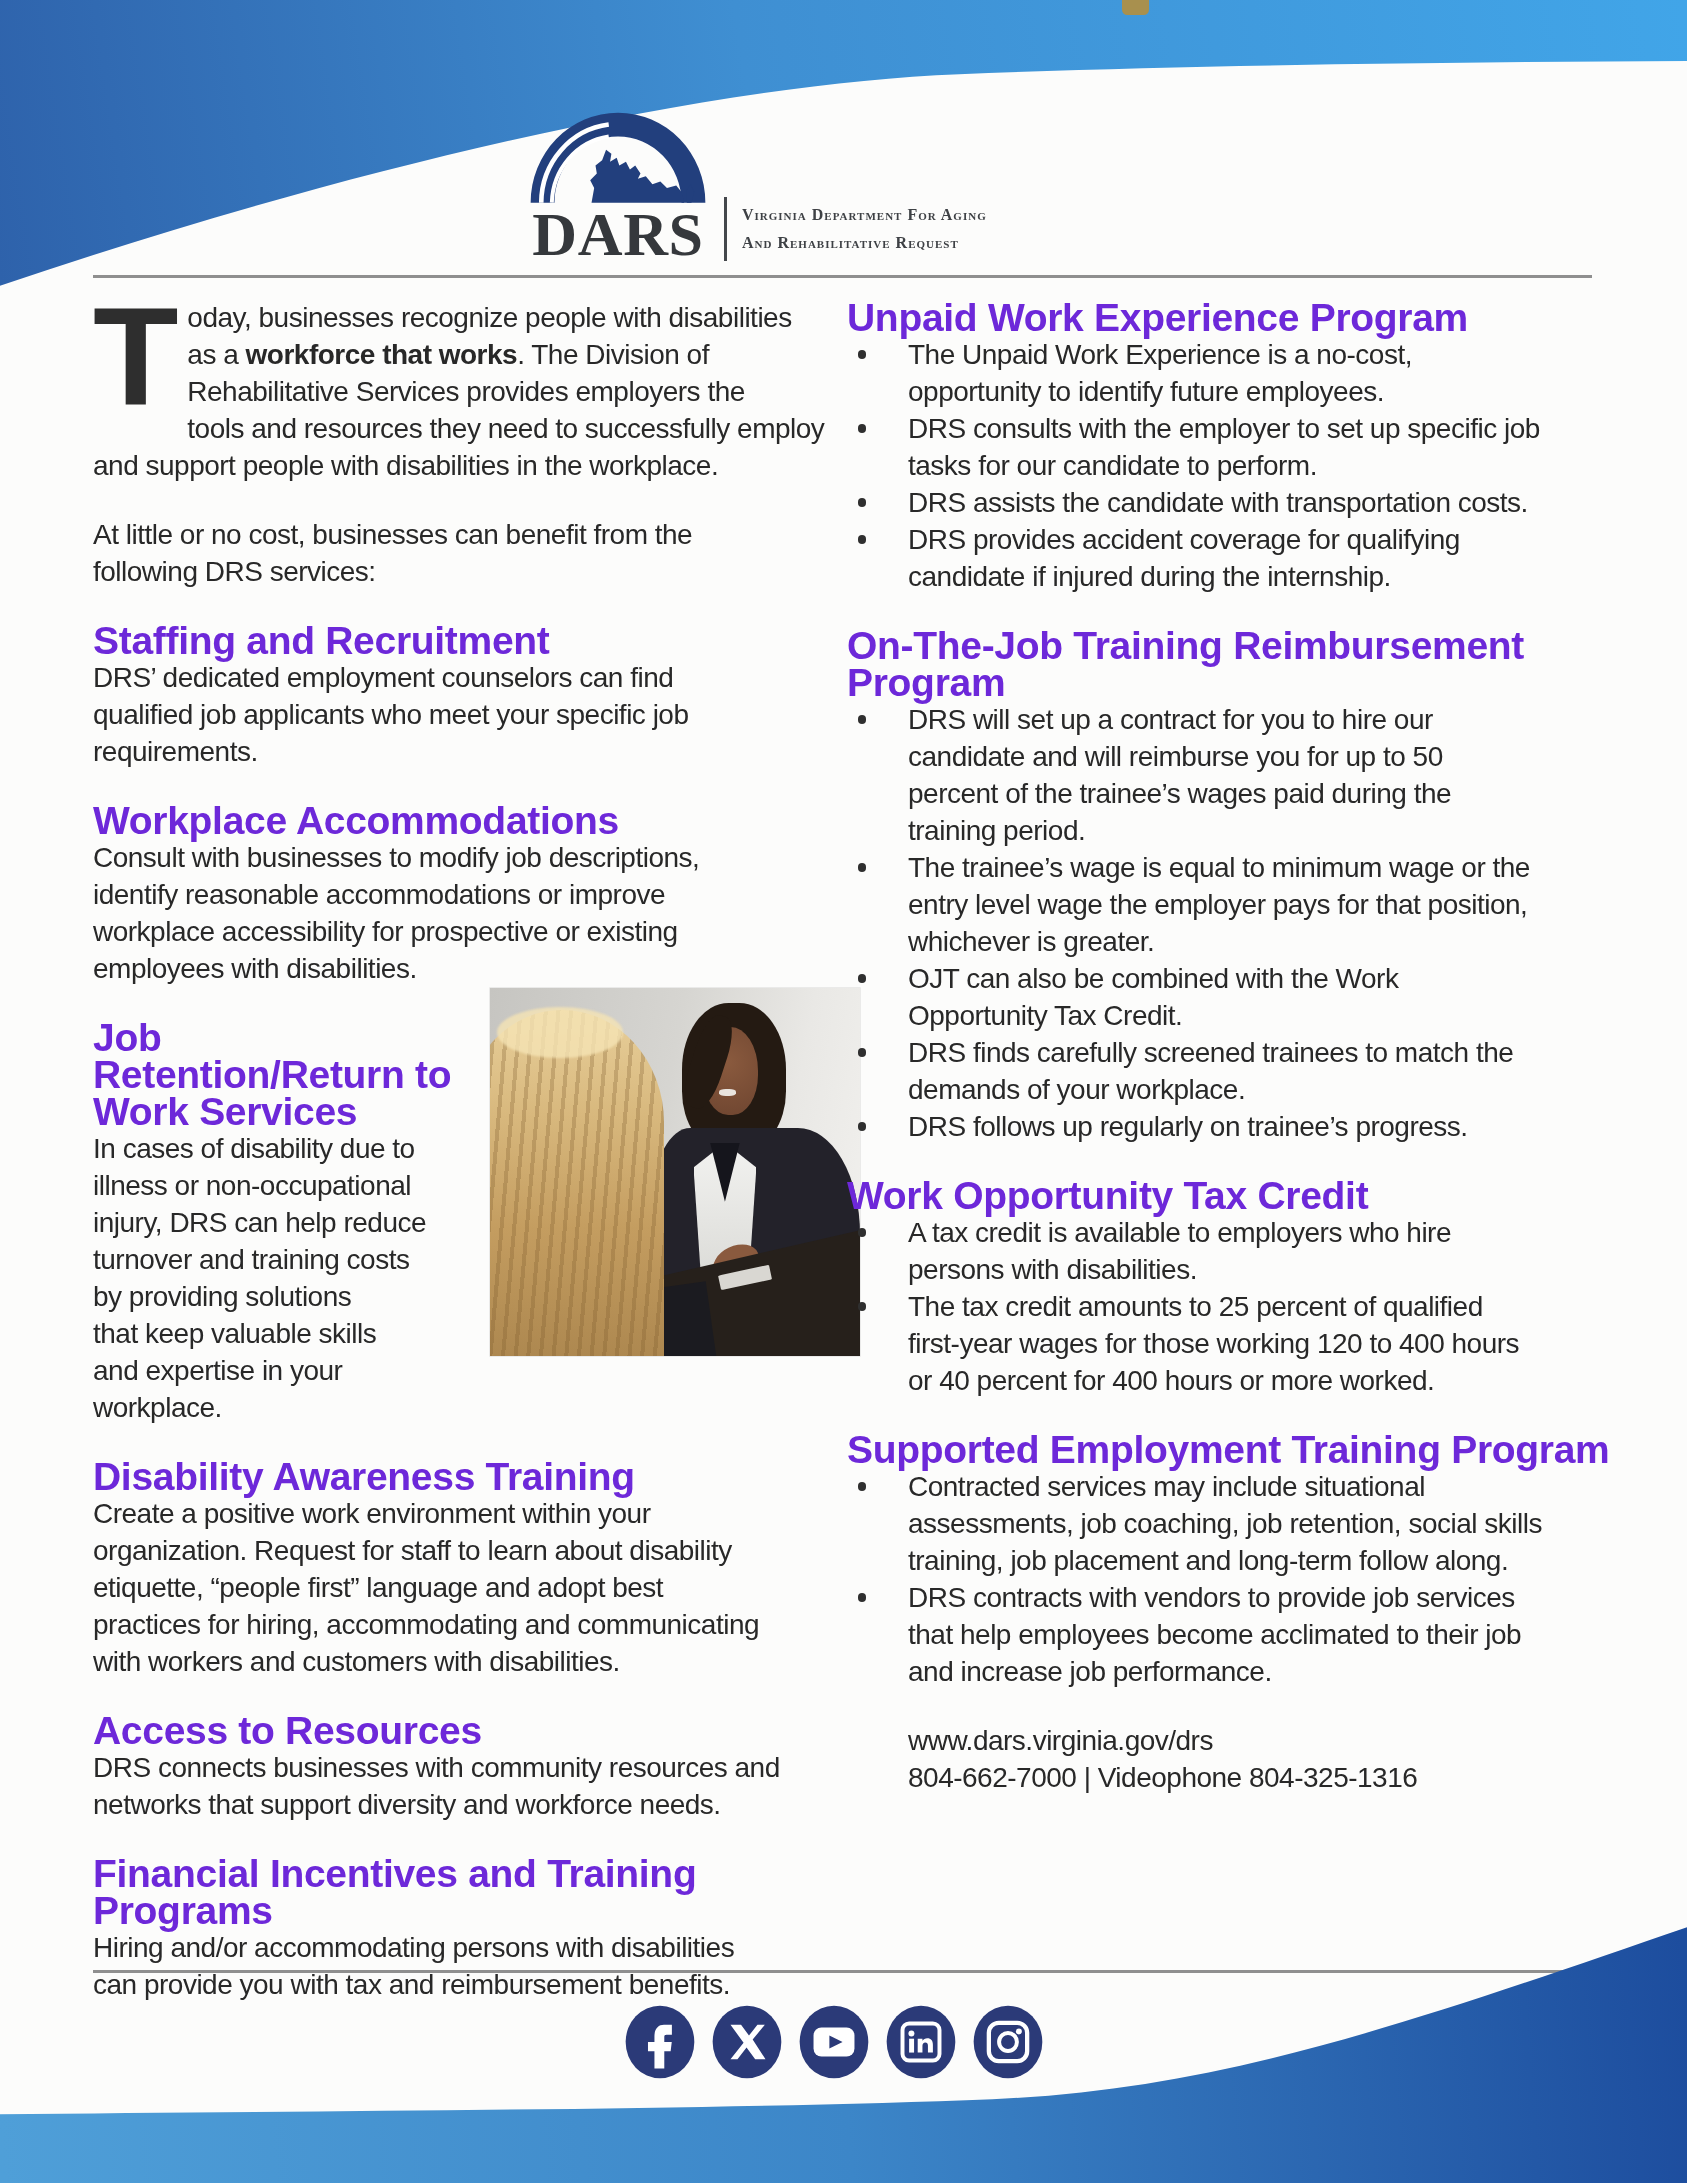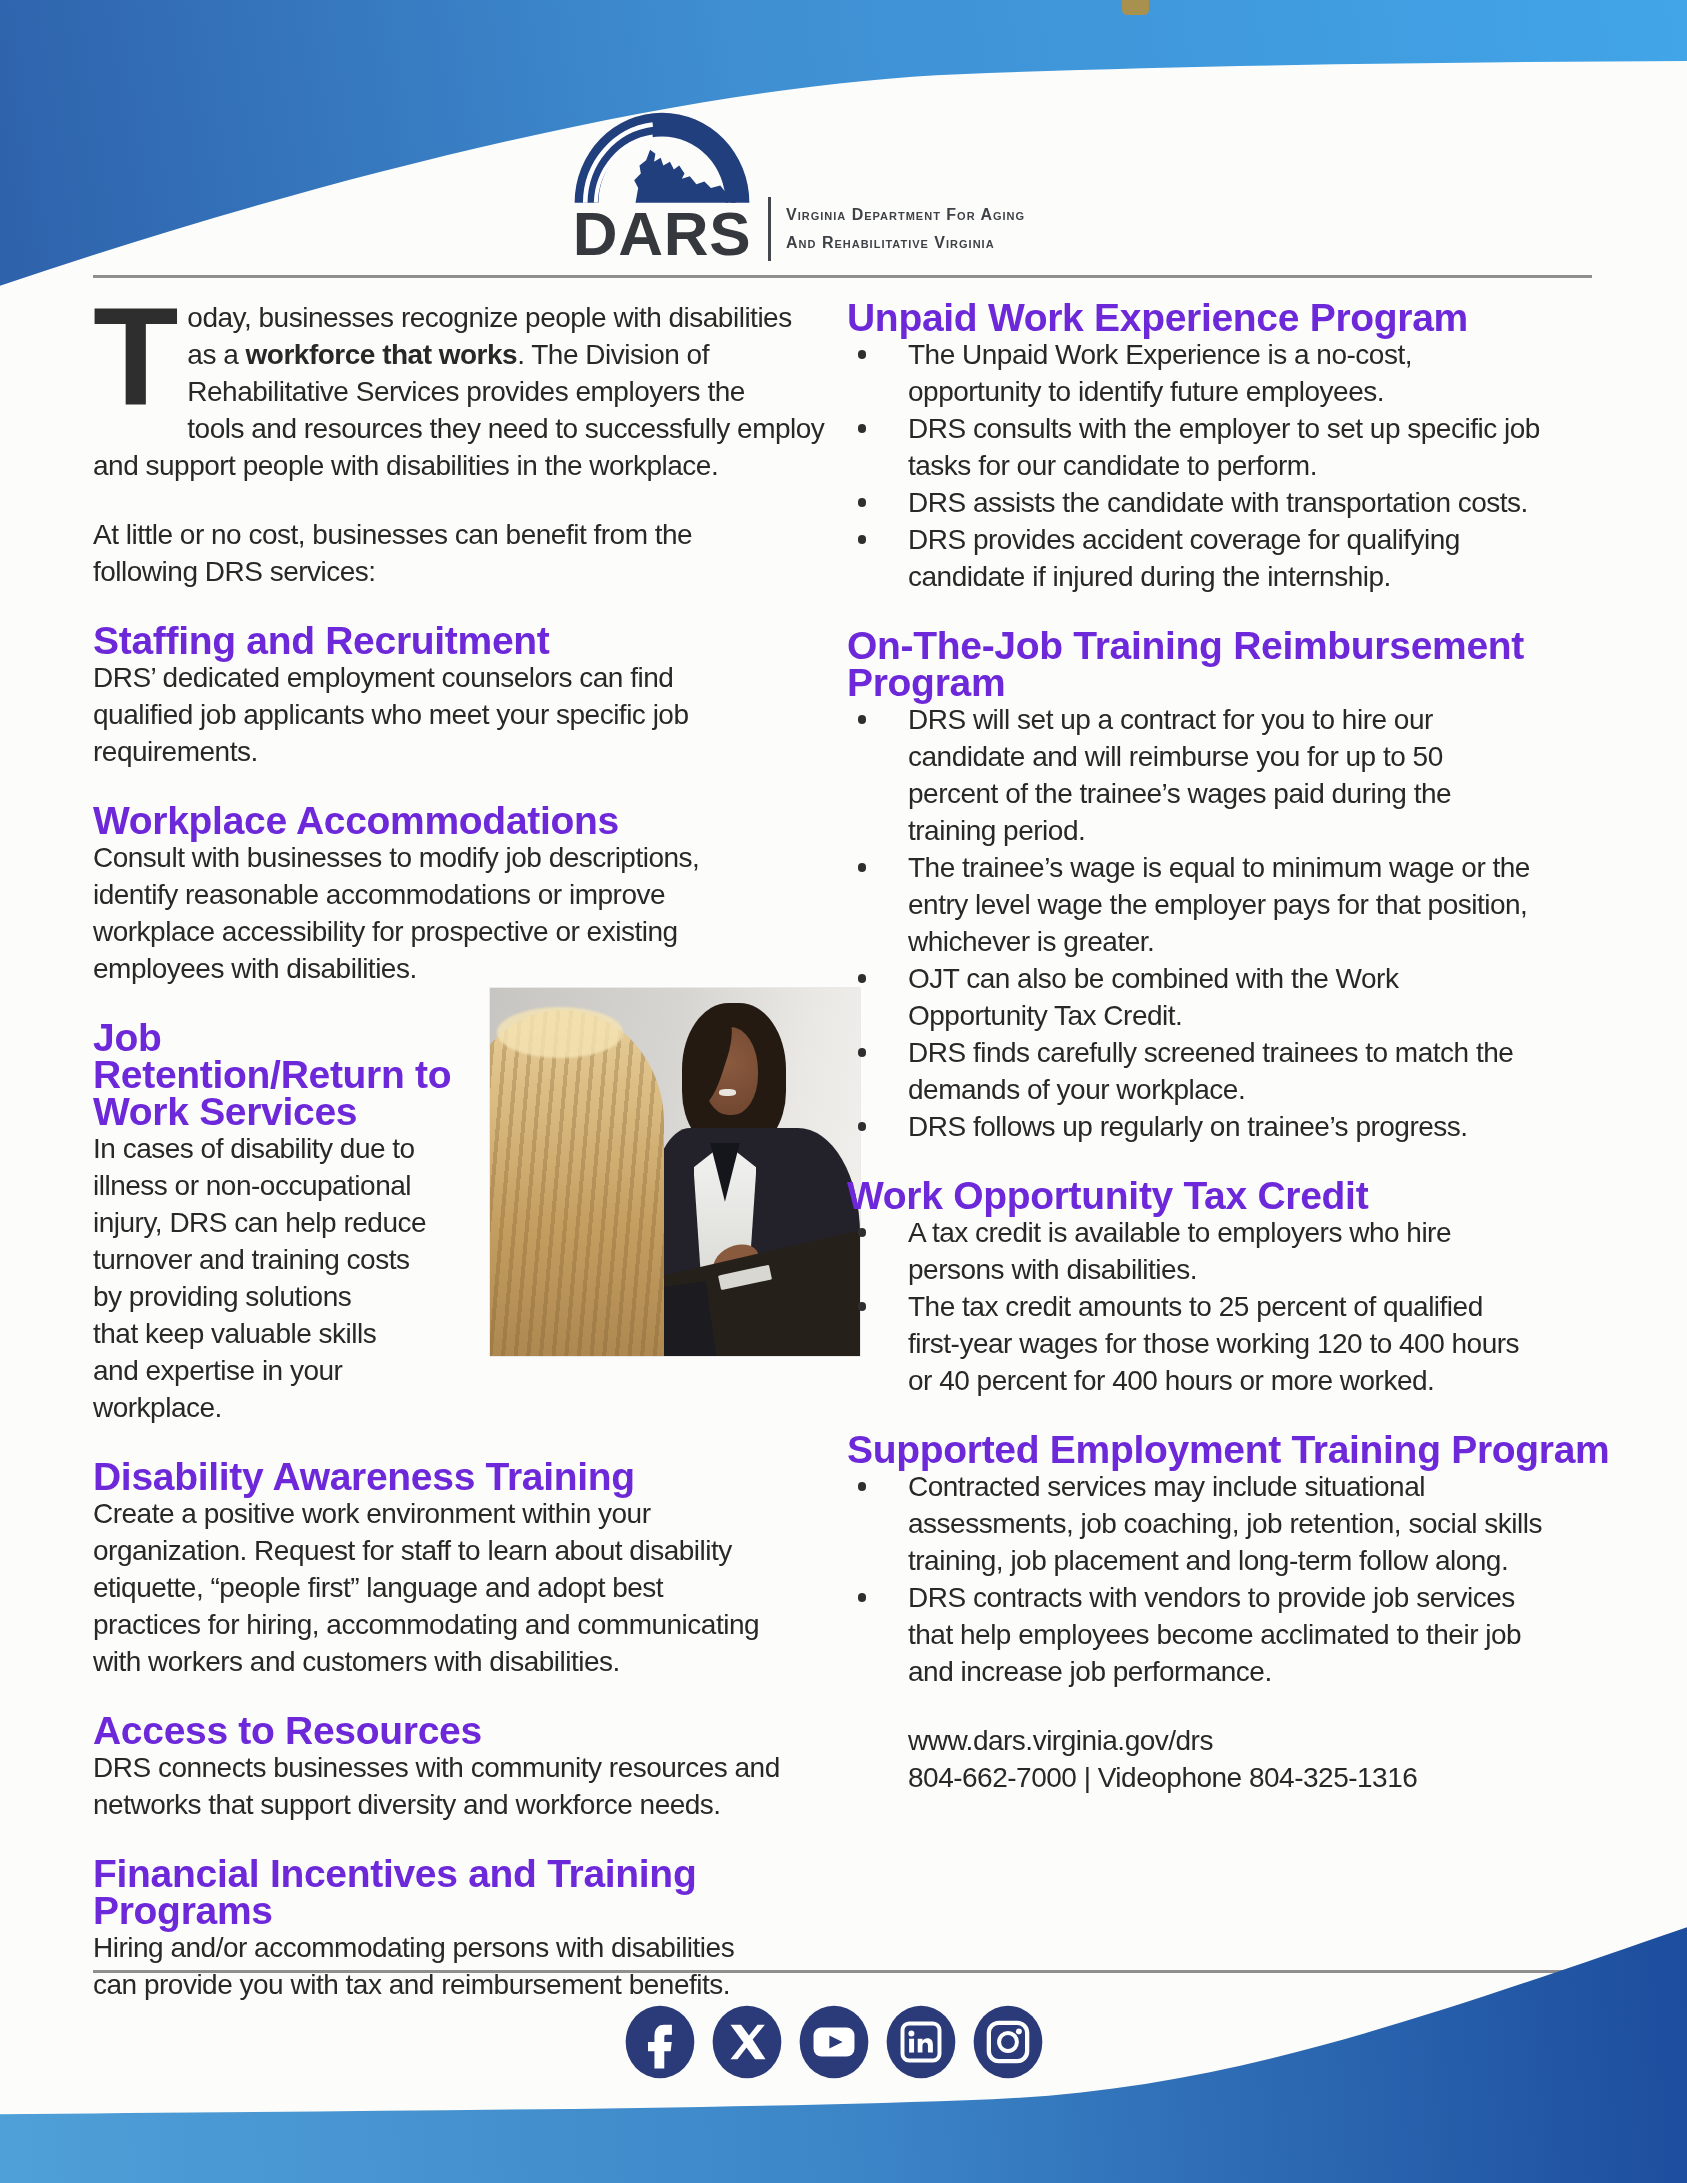--- a/index.html
+++ b/index.html
@@ -8,21 +8,21 @@
     background:#fcfcfb; overflow:hidden;
     font-family:"Liberation Sans", sans-serif;
     color:#2b2b2b;
   }
   
   .hdr-svg{position:absolute;left:0;top:0;}
   .ftr-svg{position:absolute;left:0;top:1919px;}
   .gold-mark{position:absolute;left:1122px;top:0;width:26.5px;height:14.6px;
     background:#a8904e;border-radius:0 0 5.3px 5.3px;}
   
-  .logo{position:absolute;left:572px;top:110px;width:648px;height:165px;}
+  .logo{position:absolute;left:528px;top:110px;width:648px;height:165px;font-family:Liberation Serif, serif;}
   .logo-arch{position:absolute;left:0;top:0;}
   .logo-acronym{position:absolute;left:0;top:94px;width:180px;text-align:center;
     font-size:62px;font-weight:700;letter-spacing:0.7px;color:#35383c;line-height:60px;}
   .logo-divider{position:absolute;left:196px;top:87px;width:3.3px;height:64px;background:#44474b;}
   .logo-org{position:absolute;left:214px;top:91px;
     font-variant:small-caps;font-weight:600;font-size:16px;line-height:28.4px;
     letter-spacing:1px;color:#3e4145;white-space:nowrap;}
   .rule{position:absolute;left:93px;width:1499px;height:2.6px;background:#8f8f8f;}
   .rule-top{top:275px;}
   .rule-bottom{top:1970px;}
@@ -105,21 +105,21 @@
       <path d="M4 140 A132 136 0 0 1 268 140 H232 A96 100 0 0 0 40 140 Z" fill="#223f7d"></path>
       <path d="M20 140 A116 120 0 0 1 122 22" fill="none" stroke="#ffffff" stroke-width="7"></path>
       <path d="M36 140 A100 104 0 0 1 122 40" fill="none" stroke="#ffffff" stroke-width="6"></path>
       <polygon fill="#223f7d" points="96,140 100,118 94,106 104,96 102,84 112,76 118,60 126,66 124,78 134,72 138,84 148,78 154,90 162,84 170,96 166,104 178,100 188,112 200,108 210,118 224,114 232,124 236,140"></polygon>
       <polygon fill="#223f7d" points="240,140 240,120 246,112 251,124 247,140"></polygon>
     </svg>
     <div class="logo-acronym">DARS</div>
     <div class="logo-divider"></div>
     <div class="logo-org">
       <div>Virginia Department For Aging</div>
-      <div>And Rehabilitative Virginia</div>
+      <div>And Rehabilitative Request</div>
     </div>
   </div>
 
   <div class="rule rule-top"></div>
 
   <div class="col col-left">
     <p class="intro"><span class="dropcap">T</span><span>oday, businesses recognize people with disabilities
 as a </span><span class="b">workforce that works</span><span>. The Division of
 Rehabilitative Services provides employers the
 tools and resources they need to successfully employ

